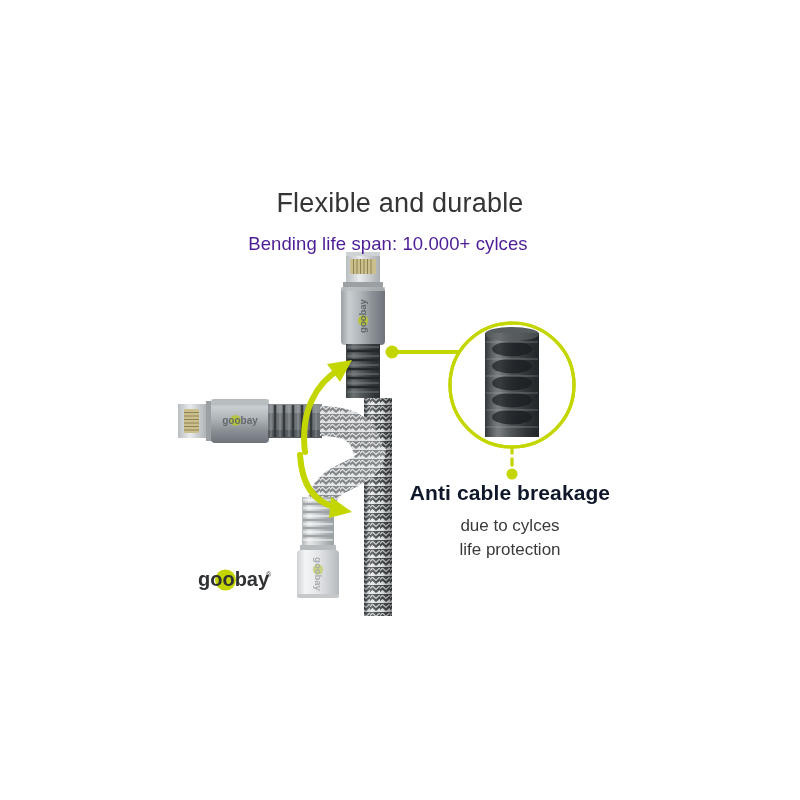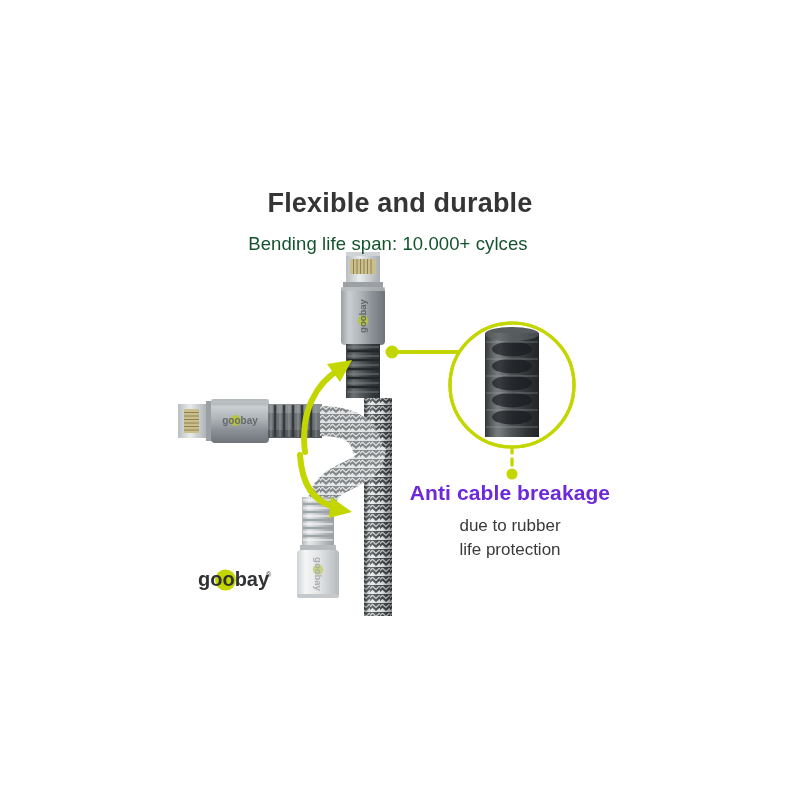--- a/index.html
+++ b/index.html
@@ -21,45 +21,45 @@
   }
 
   
   .headline {
     position: absolute;
     left: 0;
     top: 188px;
     width: 800px;
     text-align: center;
     font-size: 27px;
-    font-weight: bold;
+    font-weight: normal;
     letter-spacing: 0.2px;
     color: #353535;
   }
   .subhead {
     position: absolute;
     left: 0;
     top: 233px;
     width: 776px;
     text-align: center;
     font-size: 18.5px;
     font-weight: normal;
     letter-spacing: 0.1px;
-    color: #14532d;
+    color: #4c1d95;
   }
   .callout-title {
     position: absolute;
     left: 370px;
     top: 481px;
     width: 280px;
     text-align: center;
     font-size: 21px;
     font-weight: bold;
     letter-spacing: 0.1px;
-    color: #6d28d9;
+    color: #0f172a;
   }
   .callout-sub {
     position: absolute;
     left: 370px;
     top: 514px;
     width: 280px;
     text-align: center;
     font-size: 17px;
     line-height: 24px;
     color: #3a3a3a;
@@ -330,21 +330,21 @@
       <line x1="512" y1="447" x2="512" y2="470" stroke="#C4D600" stroke-width="3.4" stroke-dasharray="6 6" stroke-linecap="round"></line>
       <circle cx="512" cy="474" r="5.5" fill="#C4D600"></circle>
     </g>
   </svg>
 
   <div class="headline">Flexible and durable</div>
   <div class="subhead">Bending life span: 10.000+ cylces</div>
 
   <div class="callout-title">Anti cable breakage</div>
   <div class="callout-sub">
-    <span>due to rubber</span>
+    <span>due to cylces</span>
     <span>life protection</span>
   </div>
 
   <svg class="logo" viewBox="0 0 76 24">
     <circle cx="27.5" cy="13" r="10.5" fill="#C4D600"></circle>
     <text x="0" y="19" font-family="Liberation Sans, sans-serif" font-size="20" font-weight="bold" fill="#2f3133">goobay</text>
     <text x="68" y="10" font-family="Liberation Sans, sans-serif" font-size="7" fill="#2f3133">®</text>
   </svg>
 
 </div>

